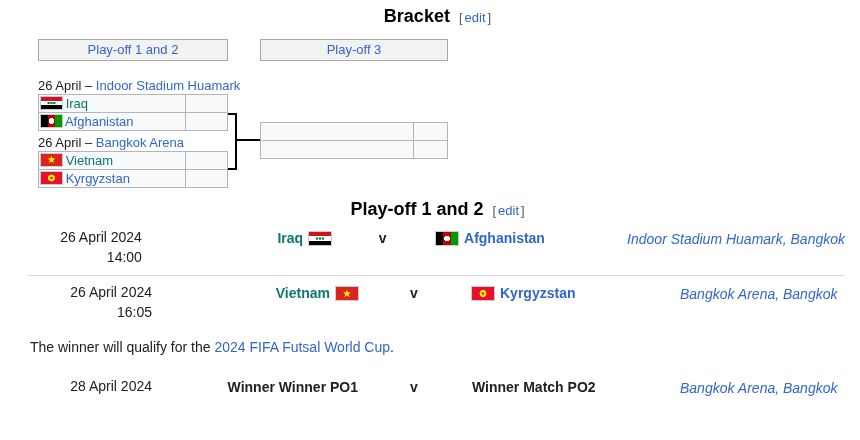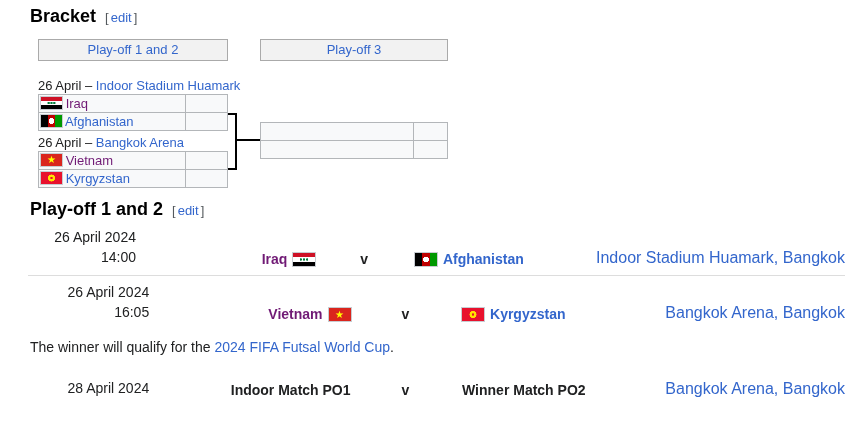--- a/index.html
+++ b/index.html
@@ -11,29 +11,30 @@
   }
   .page { padding: 6px 15px 0 28px; }
 
   
   h3.sect {
     font-size: 18px;
     font-weight: bold;
     color: #000;
     margin-left: 2px;
     line-height: 20px;
+    text-align: center;
   }
   .editsection {
     font-size: 13px;
     font-weight: normal;
     margin-left: 9px;
     color: #54595d;
   }
   a, .link { color: #3366cc; text-decoration: none; cursor: pointer; }
-  .visited { color: #701a75; }
+  .visited { color: #0f766e; }
   .editsection .link { margin: 0 2px; }
 
   
   .bracket-wrap { position: relative; height: 158px; margin-top: 11px; }
   .round-header {
     position: absolute;
     height: 22px;
     background: #f2f2f2;
     border: 1px solid #aaa;
     text-align: center;
@@ -103,27 +104,27 @@
     top: 50%; left: 50%;
     transform: translate(-50%, -53%);
   }
   .flag-kgz {
     background-image:
       radial-gradient(circle at 50% 50%, #e8112d 0 1px, #ffe400 1.3px 3.3px, rgba(0,0,0,0) 3.7px),
       linear-gradient(#e8112d, #e8112d);
   }
 
   
-  .match { display: flex; align-items: flex-end; padding: 6px 0 8px 0; }
+  .match { display: flex; align-items: flex-start; padding: 6px 0 8px 0; }
   .match.divided { border-top: 1px solid #ddd; }
   .fb-date { width: 124px; text-align: right; line-height: 20px; }
   .fb-home { width: 206px; text-align: right; font-weight: bold; padding-top: 3px; white-space: nowrap; }
   .fb-score { width: 112px; text-align: center; font-weight: bold; padding-top: 3px; }
   .fb-away { width: 210px; text-align: left; font-weight: bold; padding-top: 3px; padding-left: 2px; white-space: nowrap; }
-  .fb-venue { flex: 1; font-size: 16px; padding-top: 4px; white-space: nowrap; }
+  .fb-venue { flex: 1; font-size: 14px; padding-top: 4px; white-space: nowrap; font-style: italic; }
   .fb-home .flag { margin-left: 6px; }
   .fb-away .flag { margin-right: 6px; }
 
   .po12-head { margin-top: 2px; }
   .po3-head  { margin-top: 6px; }
   .note { margin: 9px 0 10px 2px; line-height: 16px; }
   .match.last { padding-top: 11px; }
 </style>
 </head>
 <body>
@@ -232,21 +233,21 @@
 
   <p class="note">
     <span>The winner will qualify for the </span><span class="link">2024 FIFA Futsal World Cup</span><span>.</span>
   </p>
 
   <div class="match last">
     <div class="fb-date">
       <div>28 April 2024</div>
 
     </div>
-    <div class="fb-home">Indoor Match PO1</div>
+    <div class="fb-home">Winner Winner PO1</div>
     <div class="fb-score">v</div>
     <div class="fb-away">Winner Match PO2</div>
     <div class="fb-venue">
       <span class="link">Bangkok Arena, Bangkok</span>
     </div>
   </div>
 
 </div>
 
 </body></html>

